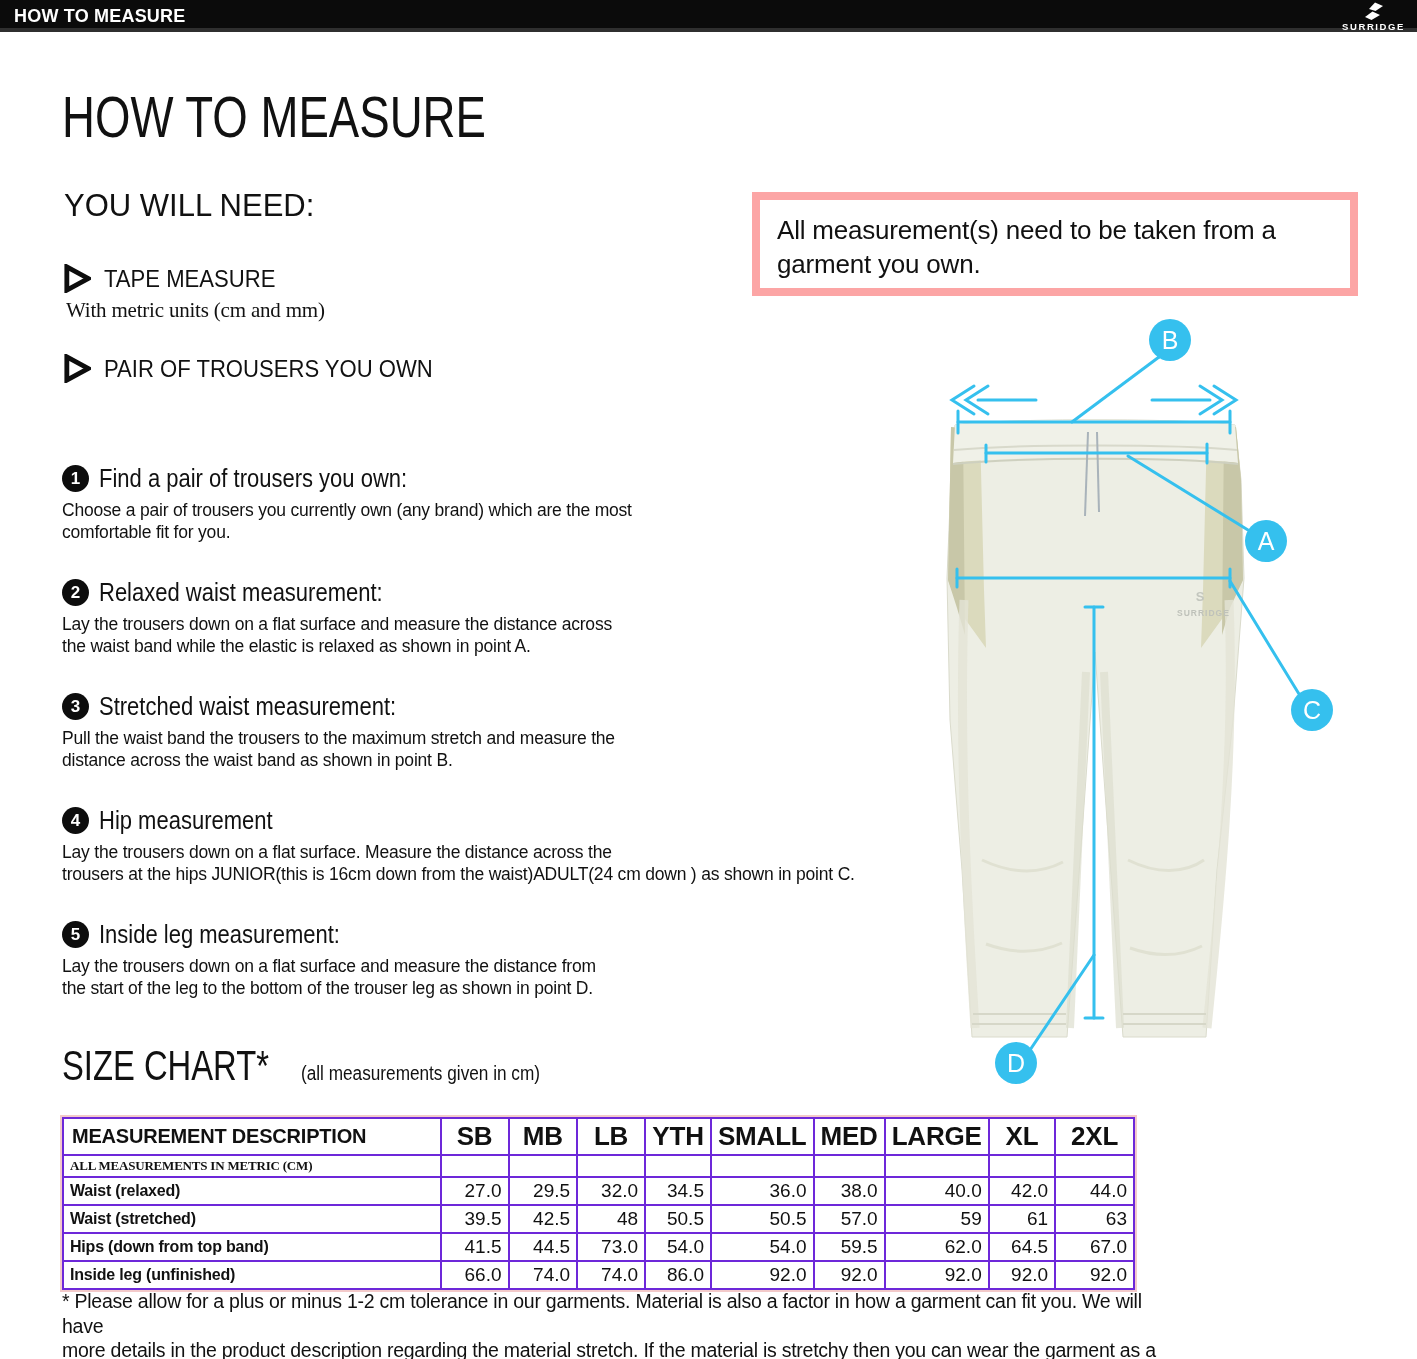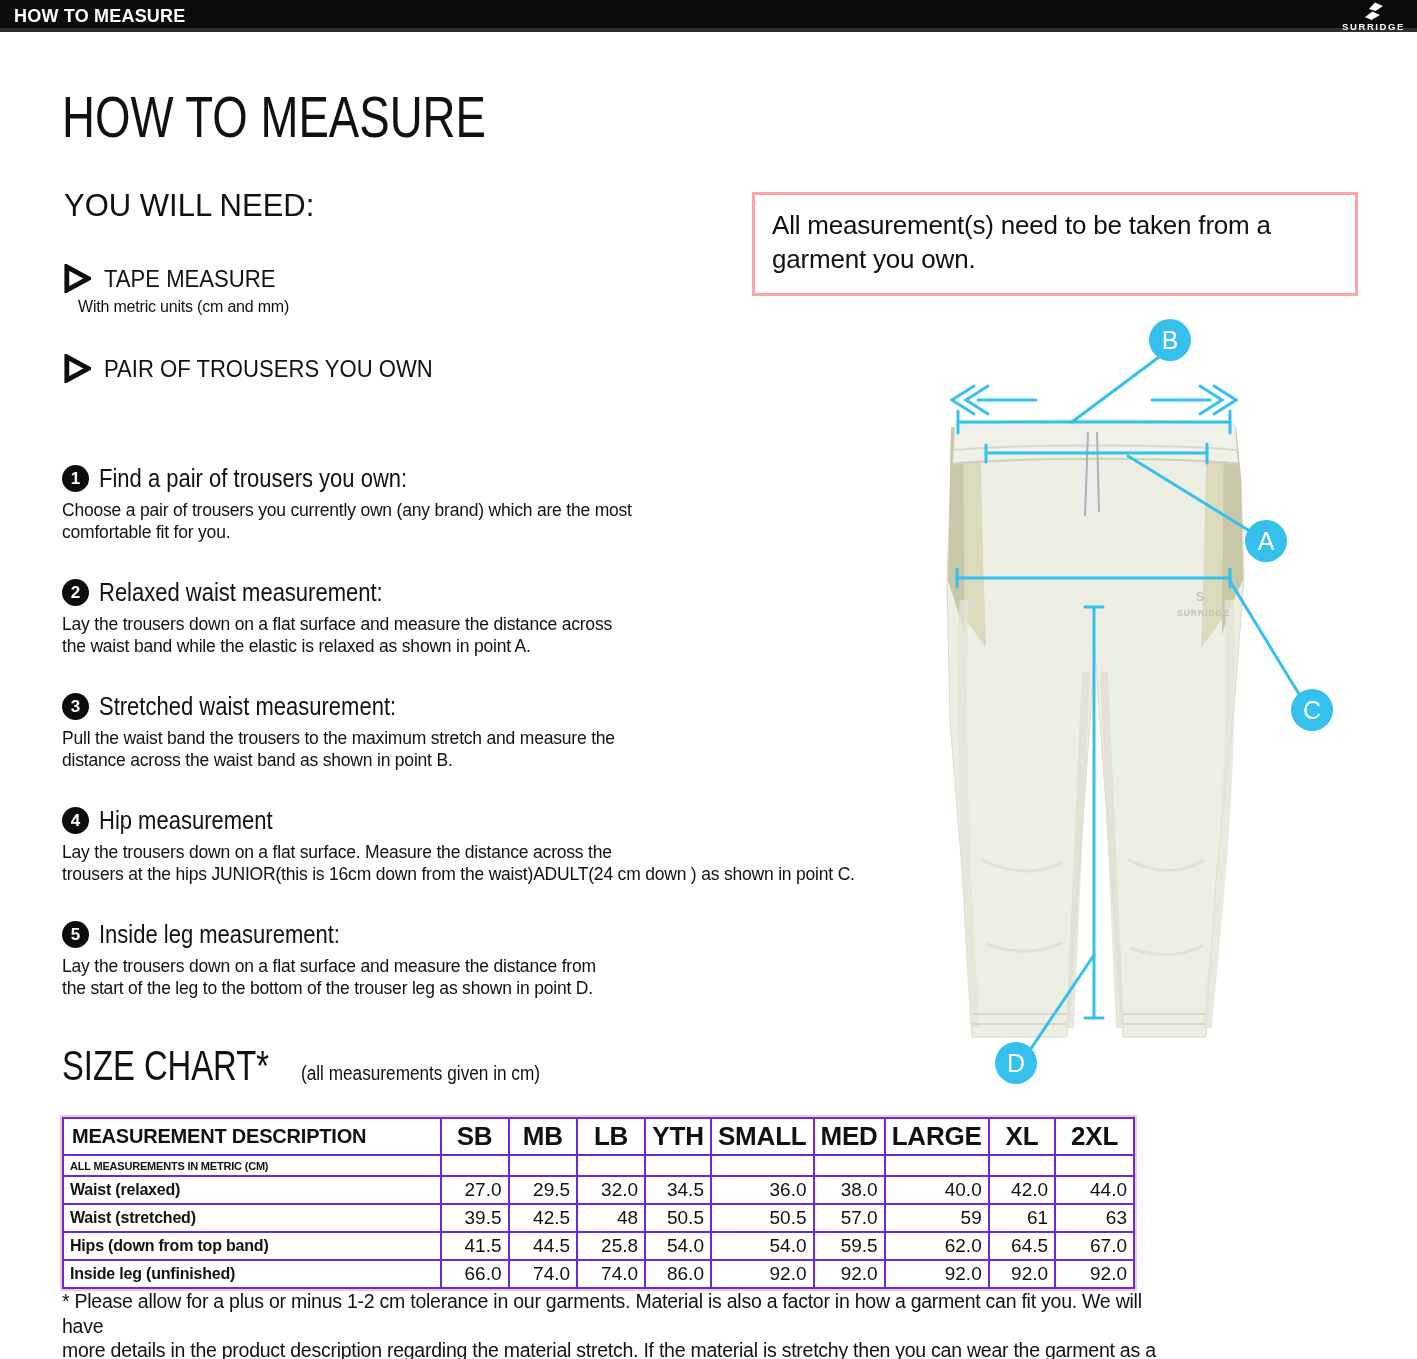--- a/index.html
+++ b/index.html
@@ -14,47 +14,47 @@
   .brand-name { font-size:9.5px; font-weight:700; letter-spacing:1.6px; margin-top:1px; }
 
   
   .page-title { position:absolute; left:62px; top:84px; margin:0; font-size:57px; font-weight:400; letter-spacing:0; white-space:nowrap; transform:scaleX(.80); transform-origin:0 0; }
   .ywn-heading { position:absolute; left:64px; top:188px; font-size:31px; font-weight:400; white-space:nowrap; }
 
   
   .need-item { position:absolute; left:62px; width:640px; }
   .need-head { display:flex; align-items:center; gap:13px; }
   .need-title { font-size:24px; white-space:nowrap; transform:scaleX(.92); transform-origin:0 50%; }
-  .need-sub { margin:5px 0 0 16px; font-size:16px; letter-spacing:-.2px; white-space:nowrap; }
+  .need-sub { margin:5px 0 0 4px; font-size:21px; letter-spacing:-.2px; white-space:nowrap;font-family:Liberation Serif, serif; }
 
   
   .step { position:absolute; left:62px; width:900px; }
   .step-head { display:flex; align-items:center; gap:10px; }
   .badge { width:27px; height:27px; border-radius:50%; background:#0d0d0d; color:#fff; font-size:17px; font-weight:700;
            display:flex; align-items:center; justify-content:center; flex:0 0 27px; }
   .step-title { font-size:25px; white-space:nowrap; transform:scaleX(.88); transform-origin:0 50%; }
   .step-body { margin-top:7px; font-size:17.5px; line-height:21.5px; letter-spacing:-.2px; white-space:pre-line; }
 
   
-  .notice { position:absolute; left:752px; top:192px; width:606px; height:104px; border:3px solid #fca5a5;
+  .notice { position:absolute; left:752px; top:192px; width:606px; height:104px; border:8px solid #fca5a5;
             padding:13px 17px; font-size:26px; line-height:34px; letter-spacing:-.2px; white-space:pre-line; }
 
   
   .diagram { position:absolute; left:900px; top:300px; width:480px; height:800px; }
   .pt-letter { font-size:25px; fill:#ffffff; font-family:"Liberation Sans", sans-serif; }
 
   
   .size-title { position:absolute; left:62px; top:1042px; margin:0; font-size:42px; font-weight:400; white-space:nowrap; transform:scaleX(.78); transform-origin:0 0; }
   .size-sub { position:absolute; left:301px; top:1062px; font-size:20px; white-space:nowrap; transform:scaleX(.86); transform-origin:0 0; }
   .size-table { position:absolute; left:62px; top:1117px; width:1073px; border-collapse:collapse; background:#fff;
                 box-shadow:0 0 0 2px #f3caca; }
   .size-table th, .size-table td { border:2px solid #6d28d9; padding:2px 6px; font-family:"Liberation Sans", sans-serif; }
   .size-table th { font-size:26px; font-weight:700; text-align:center; height:28px; letter-spacing:-.2px; }
   .size-table th.desc { text-align:left; padding-left:8px; font-size:20px; }
-  .size-table tr.subhead td { font-size:11px; font-weight:700; height:21px; letter-spacing:-.2px; }
+  .size-table tr.subhead td { font-size:13px; font-weight:700; height:21px; letter-spacing:-.2px;font-family:Liberation Serif, serif; }
   .size-table td.label { font-size:16px; font-weight:700; height:23px; letter-spacing:-.2px; }
   .size-table td.val { font-size:19px; text-align:right; }
 
   
   .footnote { position:absolute; left:62px; top:1289px; width:1125px; font-size:19.5px; line-height:24.5px;
               letter-spacing:-.25px; white-space:pre-line; }
 </style>
 </head>
 <body>
 
@@ -278,21 +278,21 @@
       <td class="val">50.5</td>
       <td class="val">57.0</td>
       <td class="val">59</td>
       <td class="val">61</td>
       <td class="val">63</td>
     </tr>
     <tr>
       <td class="label">Hips (down from top band)</td>
       <td class="val">41.5</td>
       <td class="val">44.5</td>
-      <td class="val">25.8</td>
+      <td class="val">73.0</td>
       <td class="val">54.0</td>
       <td class="val">54.0</td>
       <td class="val">59.5</td>
       <td class="val">62.0</td>
       <td class="val">64.5</td>
       <td class="val">67.0</td>
     </tr>
     <tr>
       <td class="label">Inside leg (unfinished)</td>
       <td class="val">66.0</td>

